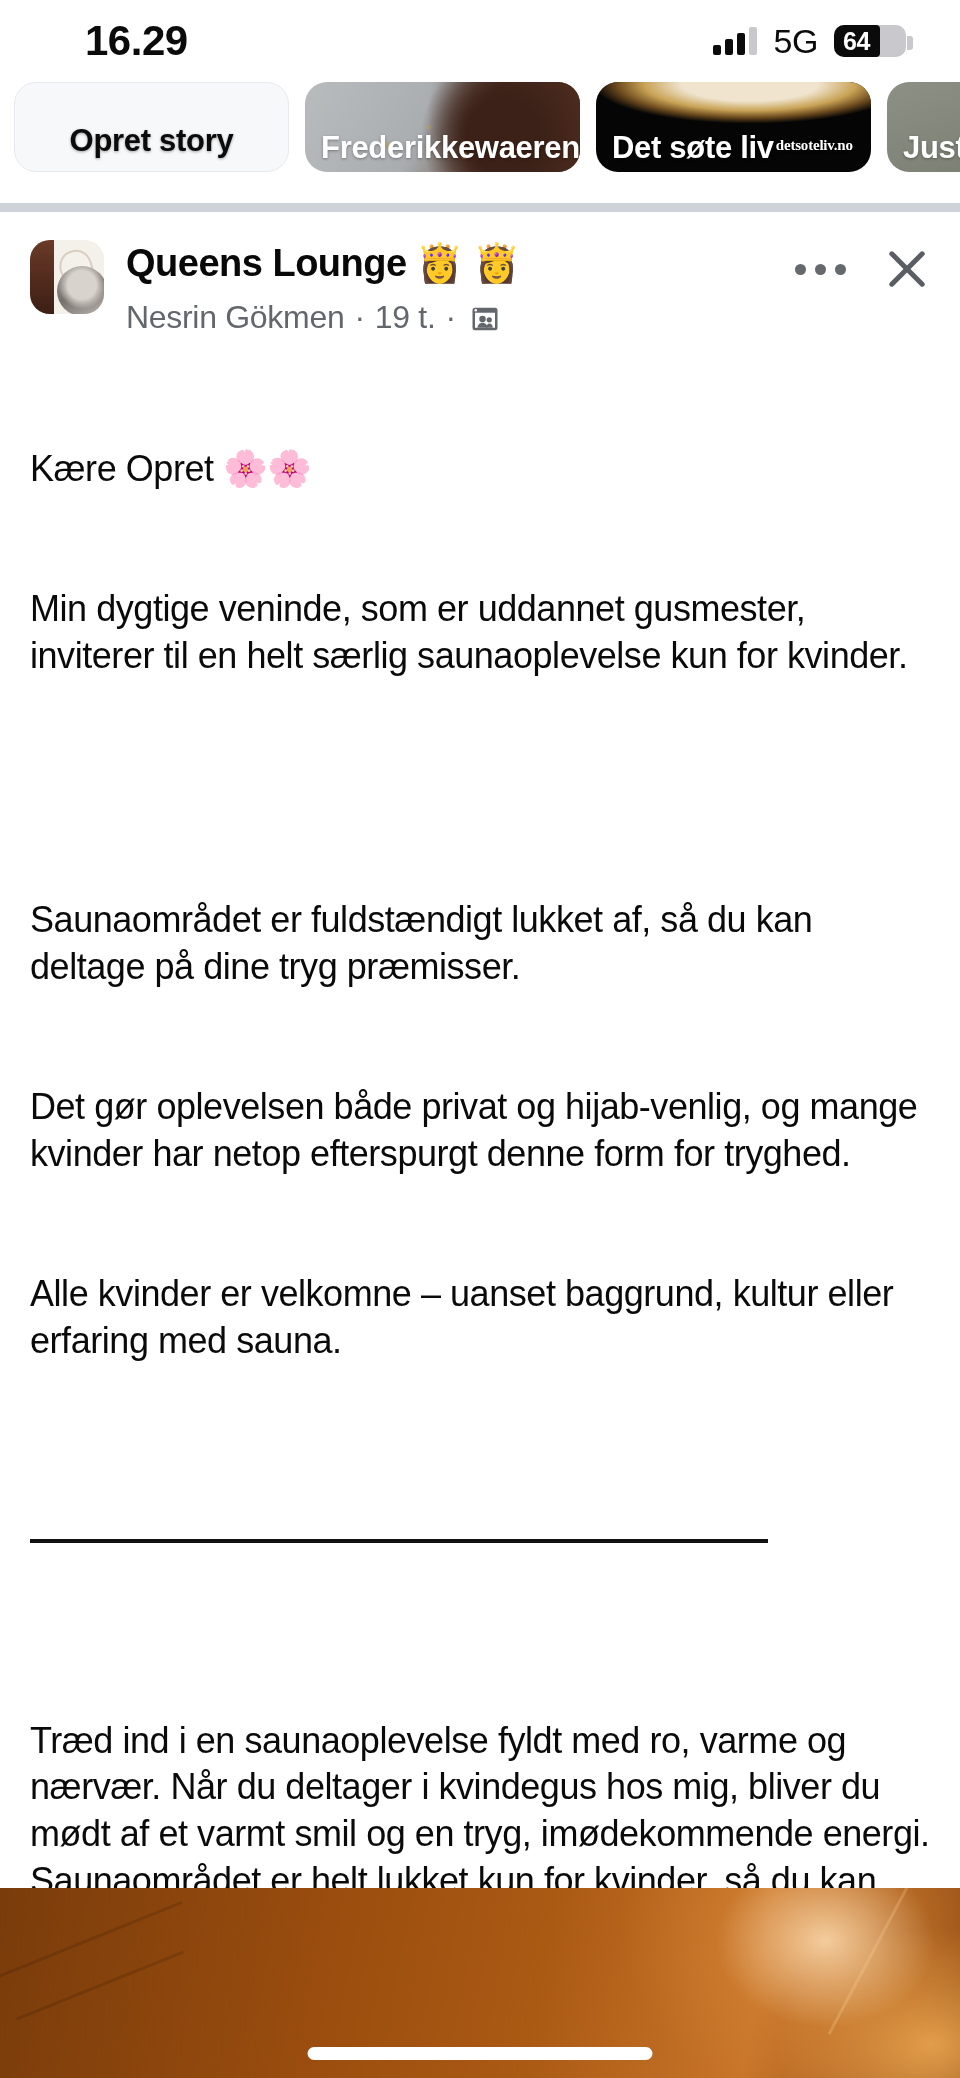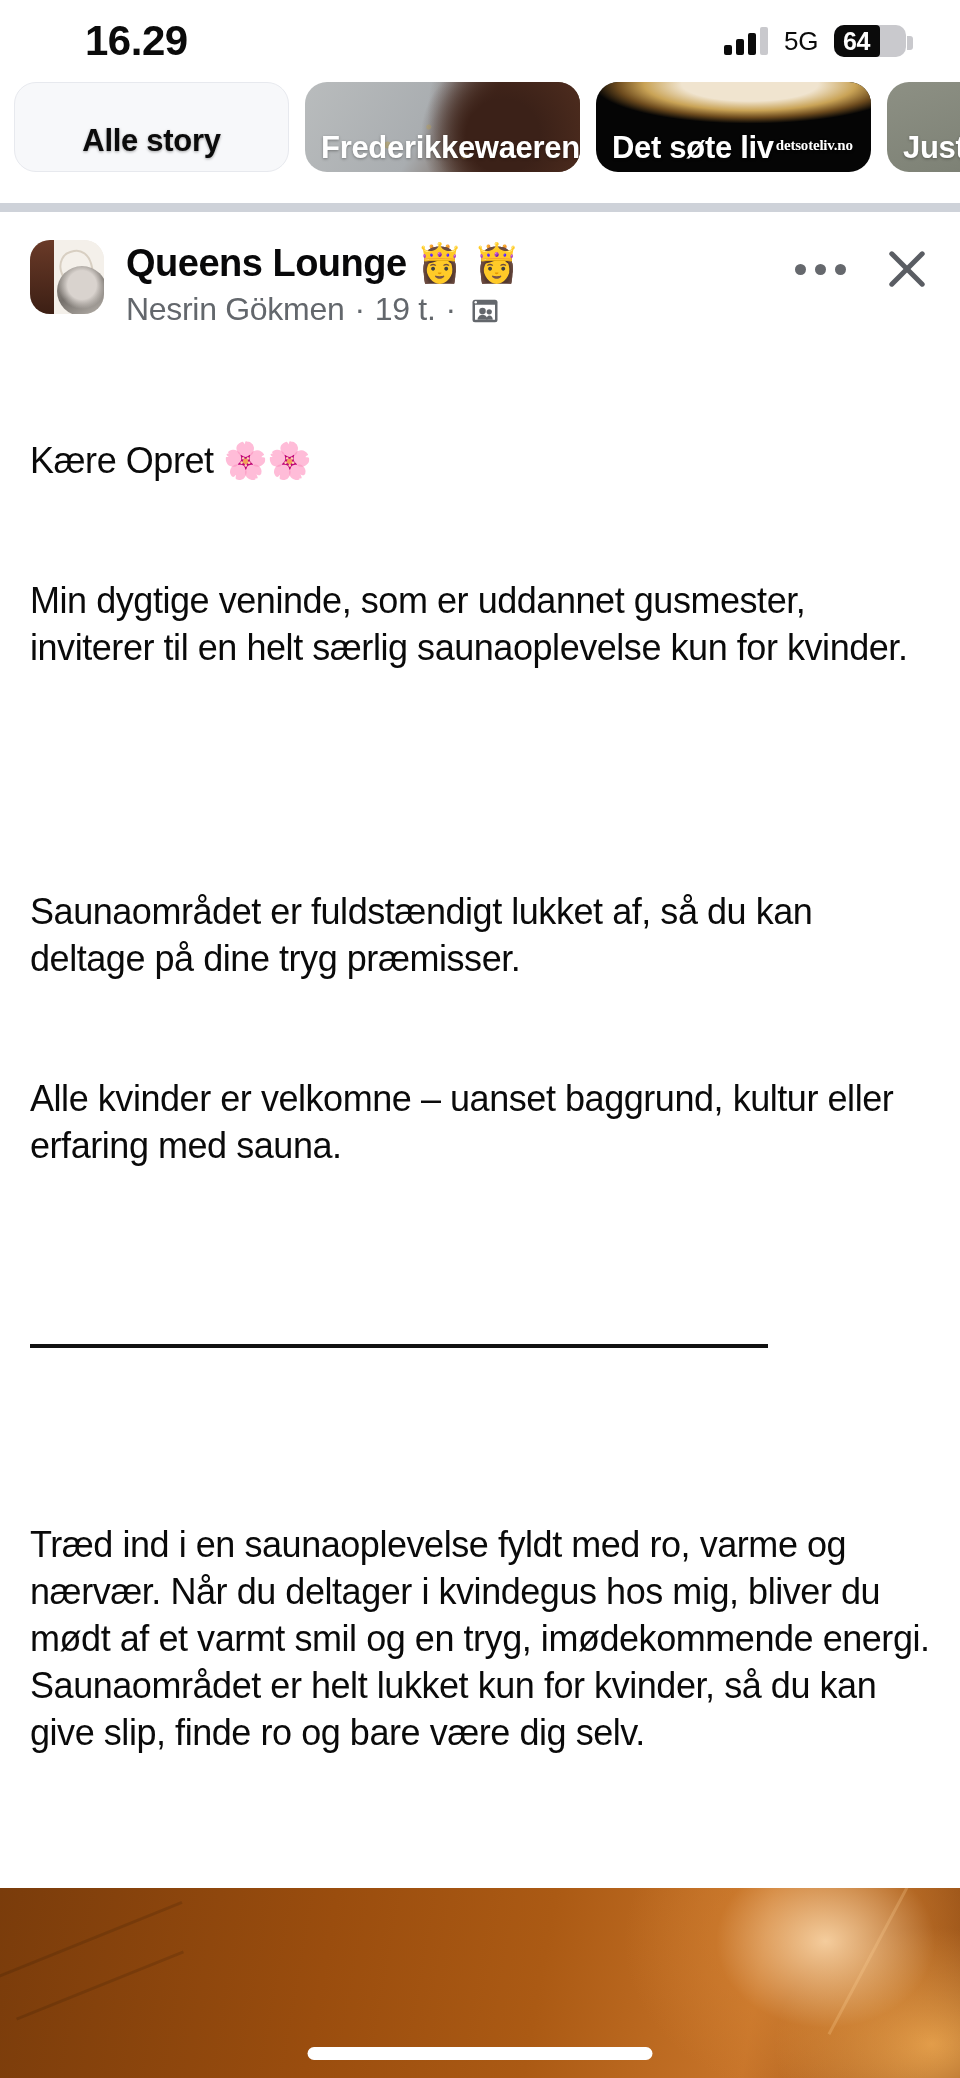--- a/index.html
+++ b/index.html
@@ -30,21 +30,21 @@
     display:flex;
     align-items:center;
     gap:16px;
   }
   .signal { display:flex; align-items:flex-end; gap:4px; height:28px; }
   .signal i { width:8px; background:#0b0b0b; border-radius:2px; display:block; }
   .signal i:nth-child(1){ height:10px; }
   .signal i:nth-child(2){ height:16px; }
   .signal i:nth-child(3){ height:22px; }
   .signal i:nth-child(4){ height:28px; background:#c9c9cd; }
-  .net-label { font-size:26px; font-weight:500; color:#0b0b0b; letter-spacing:-0.4px; }
+  .net-label { font-size:34px; font-weight:500; color:#0b0b0b; letter-spacing:-0.4px; }
   .battery {
     position:relative;
     width:72px; height:32px;
     border-radius:10px;
     background:#c9c9cd;
     display:flex; align-items:center;
   }
   .battery .fill {
     position:absolute; left:0; top:0; bottom:0;
     width:64%;
@@ -196,21 +196,21 @@
     letter-spacing:-0.5px;
     line-height:1.15;
     white-space:nowrap;
   }
   .meta {
     display:flex;
     align-items:center;
     gap:0;
     font-size:32px;
     color:#63676c;
-    margin-top:4px;
+    margin-top:12px;
     letter-spacing:-0.3px;
     line-height:1.2;
     text-align:right;
   }
   .meta .dot { margin:0 10px; }
   .group-icon {
     display:inline-flex;
     margin-left:4px;
     position:relative;
     top:2px;
@@ -289,21 +289,21 @@
     <span class="battery">
       <span class="fill"></span>
       <span class="pct">64</span>
       <span class="nub"></span>
     </span>
   </div>
 </div>
 
 <div class="stories">
   <div class="story create">
-    <div class="story-label">Alle story</div>
+    <div class="story-label">Opret story</div>
   </div>
   <div class="story story-2">
     <div class="bg"></div>
     <div class="story-label">Frederikkewaerens</div>
   </div>
   <div class="story story-3">
     <div class="bg"></div>
     <div class="story-label">
       <span>Det søte liv</span>
       <span class="watermark">detsoteliv.no</span>
@@ -355,20 +355,21 @@
         </div>
       <div class="close-x"></div>
     </div>
   </div>
 
   <div class="post-body">
     <div>Kære Opret 🌸🌸</div>
     <div>Min dygtige veninde, som er uddannet gusmester, inviterer til en helt særlig saunaoplevelse kun for kvinder.</div>
     <span class="blank"></span>
     <div>Saunaområdet er fuldstændigt lukket af, så du kan deltage på dine tryg præmisser.</div>
+    <div>Det gør oplevelsen både privat og hijab-venlig, og mange kvinder har netop efterspurgt denne form for tryghed.</div>
     <div>Alle kvinder er velkomne – uanset baggrund, kultur eller erfaring med sauna.</div>
 
     <hr class="rule">
 
     <div>Træd ind i en saunaoplevelse fyldt med ro, varme og nærvær. Når du deltager i kvindegus hos mig, bliver du mødt af et varmt smil og en tryg, imødekommende energi. Saunaområdet er helt lukket kun for kvinder, så du kan give slip, finde ro og bare være dig selv.</div>
     
     
     
     
     

